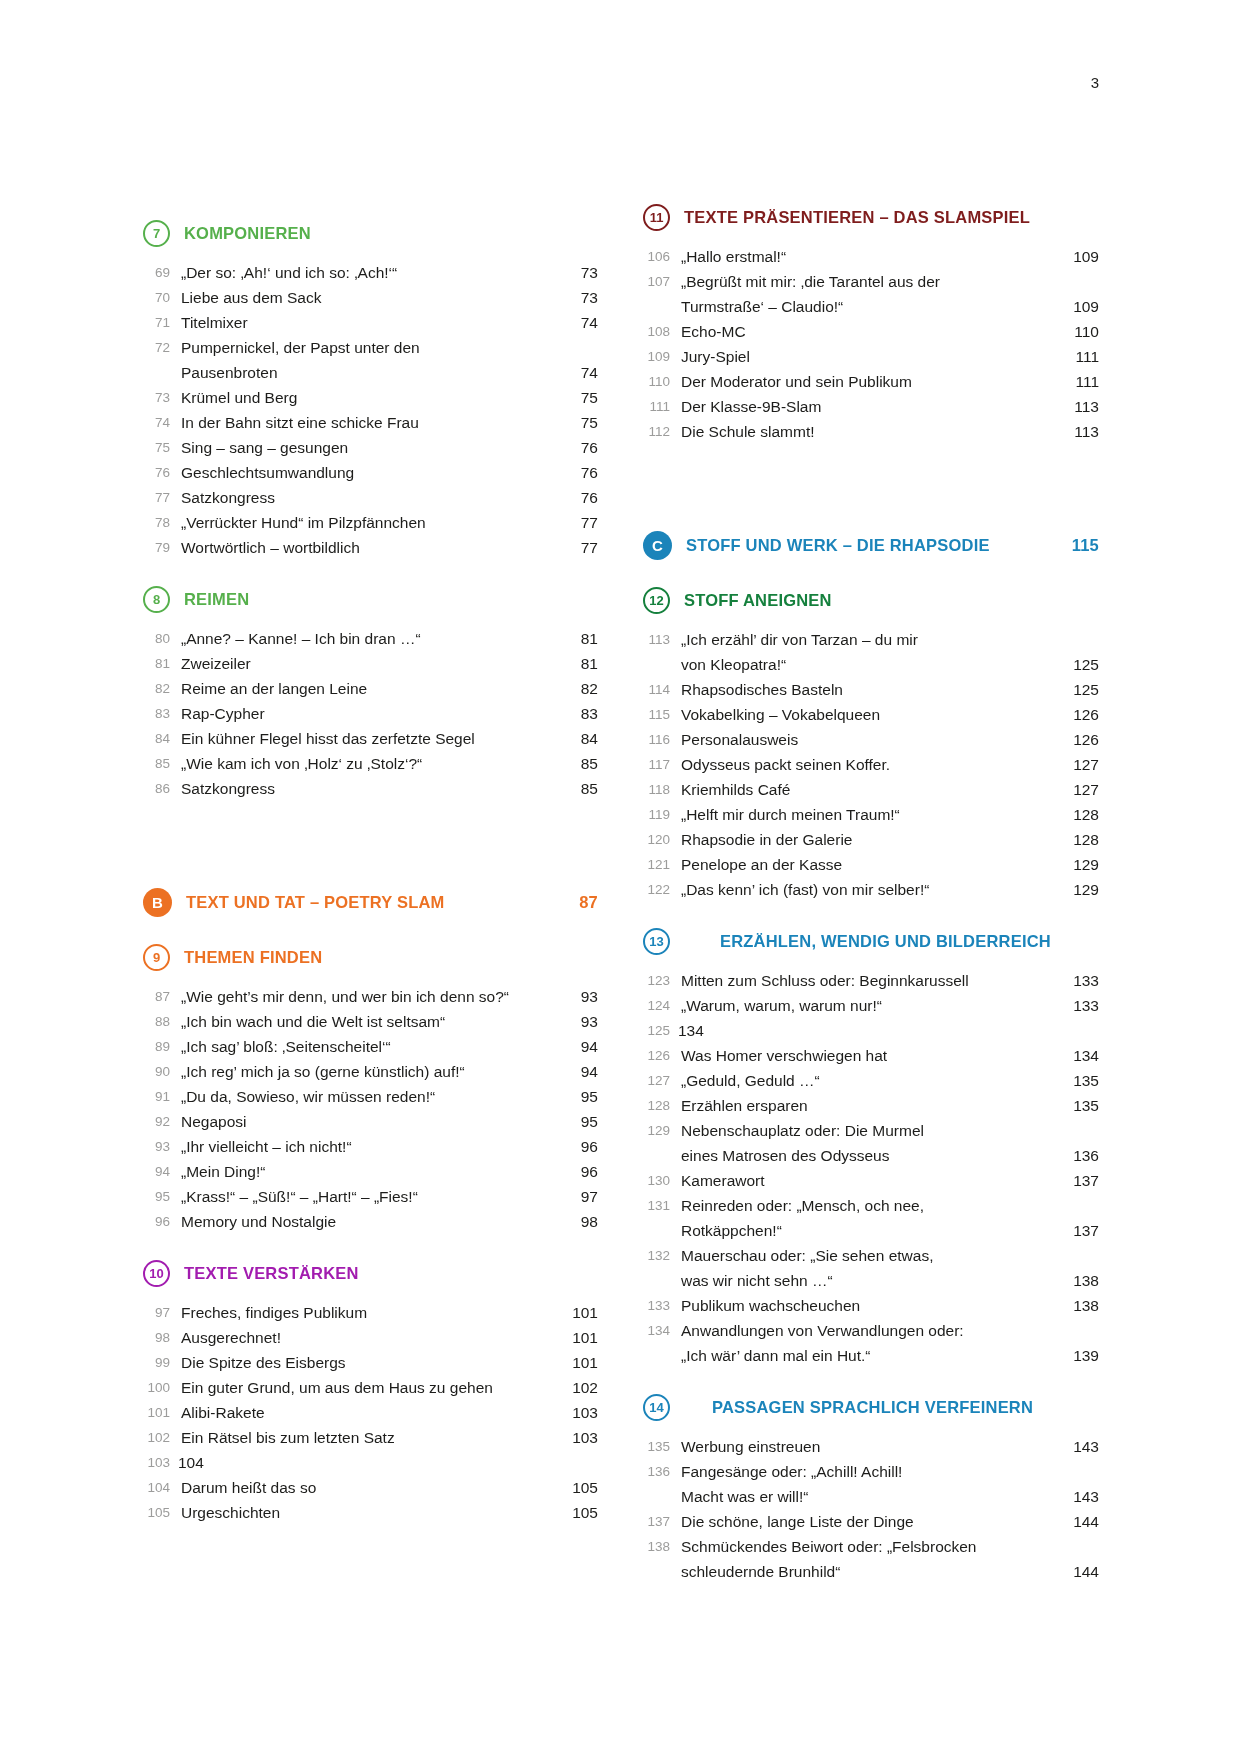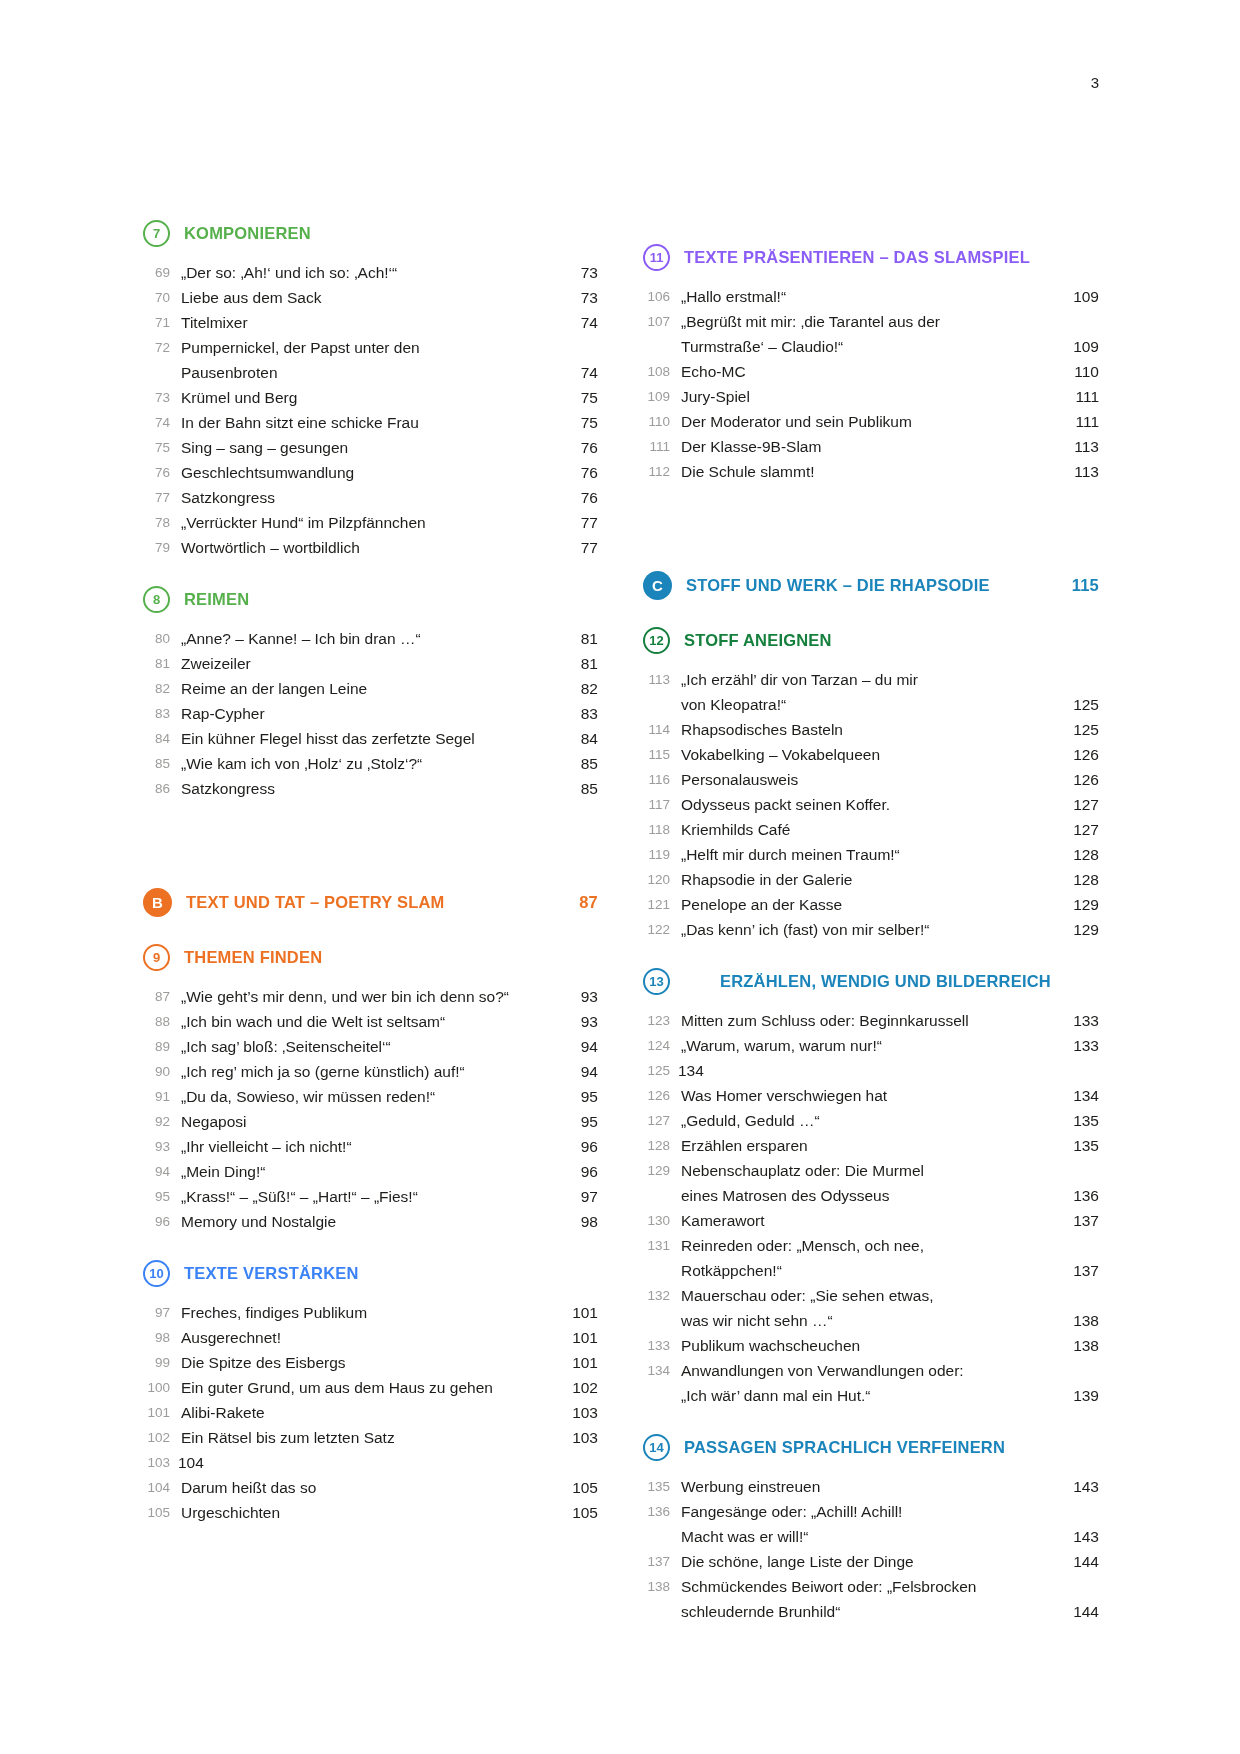--- a/index.html
+++ b/index.html
@@ -216,21 +216,21 @@
           <span class="page">97</span>
         </div>
         <div class="row">
           <span class="num">96</span>
           <span class="title">Memory und Nostalgie</span>
           <span class="page">98</span>
         </div>
       </div>
     </div>
     <div class="block block-section">
-      <div class="heading" style="color: #3b82f6;">
+      <div class="heading" style="color: #a21caf;">
         <span class="badge badge-ring">10</span>
         <span class="heading-label">TEXTE VERSTÄRKEN</span>
       </div>
       <div class="rows">
         <div class="row">
           <span class="num">97</span>
           <span class="title">Freches, findiges Publikum</span>
           <span class="page">101</span>
         </div>
         <div class="row">
@@ -270,21 +270,21 @@
         <div class="row">
           <span class="num">105</span>
           <span class="title">Urgeschichten</span>
           <span class="page">105</span>
         </div>
       </div>
     </div>
   </div>
 <div class="col col-right">
     <div class="block block-section">
-      <div class="heading" style="color: #8b5cf6; margin-top: 40px;">
+      <div class="heading" style="color: #7f1d1d;">
         <span class="badge badge-ring">11</span>
         <span class="heading-label">TEXTE PRÄSENTIEREN – DAS SLAMSPIEL</span>
       </div>
       <div class="rows">
         <div class="row">
           <span class="num">106</span>
           <span class="title">„Hallo erstmal!“</span>
           <span class="page">109</span>
         </div>
         <div class="row">
@@ -451,21 +451,21 @@
         </div>
         <div class="row">
           <span class="num">134</span>
           <span class="title">Anwandlungen von Verwandlungen oder:
 „Ich wär’ dann mal ein Hut.“</span>
           <span class="page">139</span>
         </div>
       </div>
     </div>
     <div class="block block-section">
-      <div class="heading" style="color: rgb(27, 132, 186);">
+      <div class="heading" style="color: rgb(27, 132, 186); gap: 28px;">
         <span class="badge badge-ring">14</span>
         <span class="heading-label">PASSAGEN SPRACHLICH VERFEINERN</span>
       </div>
       <div class="rows">
         <div class="row">
           <span class="num">135</span>
           <span class="title">Werbung einstreuen</span>
           <span class="page">143</span>
         </div>
         <div class="row">

